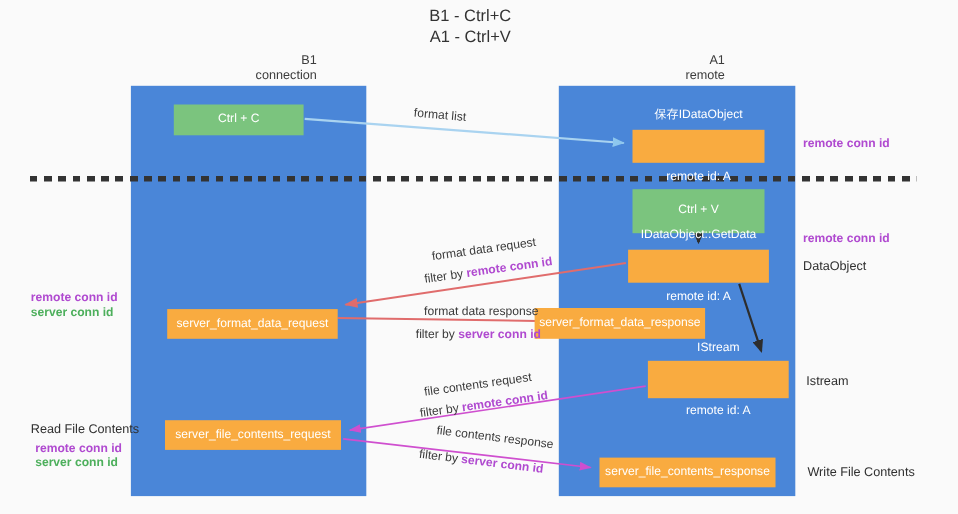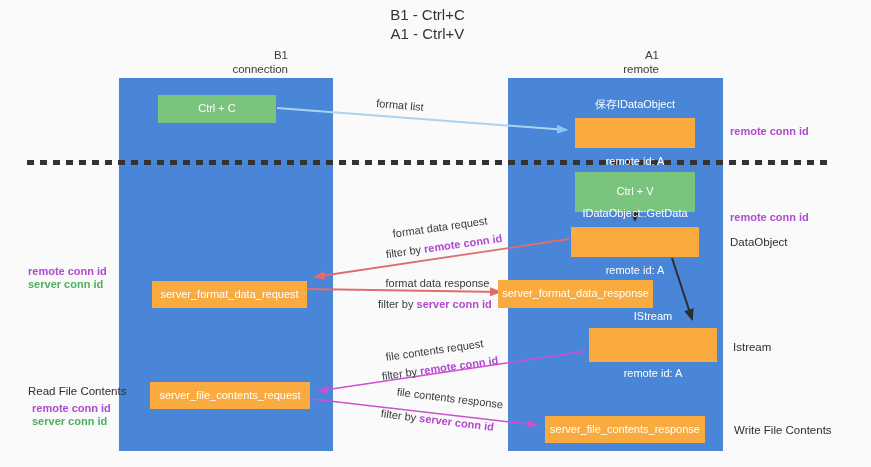--- a/index.html
+++ b/index.html
@@ -112,21 +112,21 @@
   <span>IDataObject::GetData</span>
   <span>remote id: A</span>
 </div>
 <div class="box orange" style="left:589px; top:328px; width:128px; height:34px;">
   <span>IStream</span>
   <span>remote id: A</span>
 </div>
 <div class="box orange" style="left:152px; top:268px; width:155px; height:27px;margin-top:13px;">
   <span>server_format_data_request</span>
 </div>
-<div class="box orange" style="left:498px; top:280px; width:155px; height:28px;text-align:right;">
+<div class="box orange" style="left:486px; top:280px; width:155px; height:28px;text-align:right;">
   <span>server_format_data_response</span>
 </div>
 <div class="box orange" style="left:150px; top:382px; width:160px; height:27px;">
   <span>server_file_contents_request</span>
 </div>
 <div class="box orange" style="left:545px; top:416px; width:160px; height:27px;">
   <span>server_file_contents_response</span>
 </div>
 
 <div class="anno tilt-dn-s" style="left:355px; top:99px; width:90px;">

